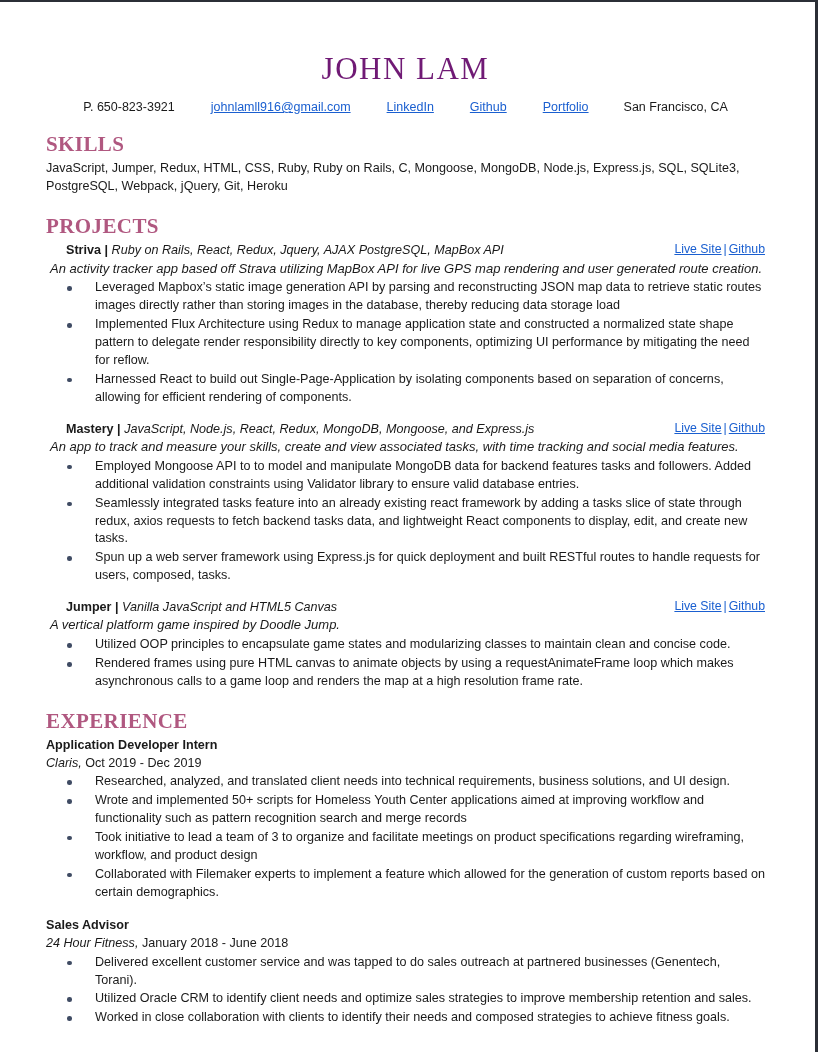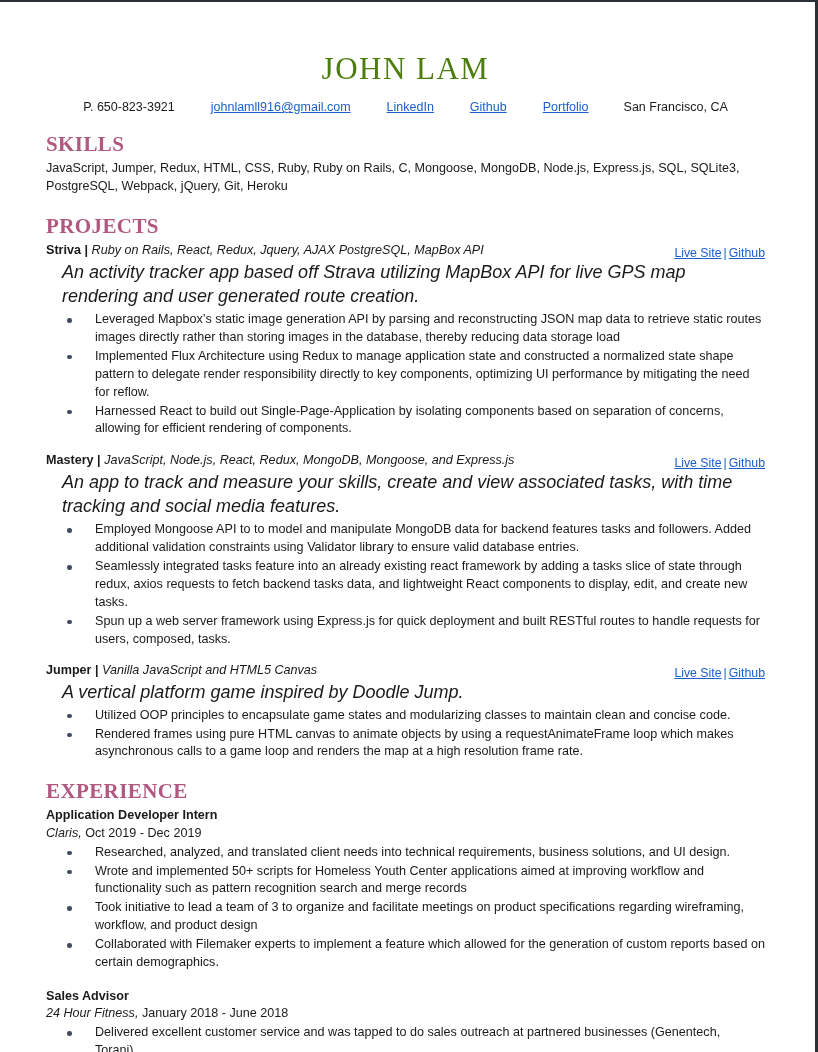--- a/index.html
+++ b/index.html
@@ -23,21 +23,21 @@
     padding: 40px 50px 0 46px;
   }
 
   
   .name {
     text-align: center;
     font-family: "Liberation Serif", serif;
     font-size: 31px;
     font-weight: 400;
     letter-spacing: 1.5px;
-    color: #4d7c0f;
+    color: #701a75;
     margin: 10px 0 0 0;
     line-height: 1.1;
   }
   .contact-row {
     display: flex;
     justify-content: center;
     align-items: baseline;
     gap: 0;
     margin-top: 14px;
     font-size: 12.5px;
@@ -65,42 +65,43 @@
   .body-line {
     font-size: 12.6px;
     line-height: 1.42;
     color: #1a1a1a;
     margin: 0;
   }
 
   
   .title-row {
     display: flex;
-    align-items: flex-end;
+    align-items: flex-start;
     justify-content: space-between;
     margin-top: 2px;
+    margin-left: 20px;
   }
   .title-left {
     font-size: 12.6px;
     line-height: 1.38;
   }
   .title-left .proj-name { font-weight: bold; }
   .title-left .pipe { font-weight: bold; }
   .title-left .stack { font-style: italic; }
   .title-links {
     font-size: 12.3px;
     white-space: nowrap;
     padding-left: 12px;
   }
   .title-links .sep { color: #1a5fd0; padding: 0 2px; }
   .blurb {
-    font-size: 18px;
+    font-size: 13px;
     font-style: italic;
     line-height: 1.38;
-    margin: 0 0 2px 16px;
+    margin: 0 0 2px 4px;
   }
 
   
   ul.bul {
     list-style: none;
     margin: 0;
     padding: 0;
   }
   ul.bul > li {
     position: relative;

